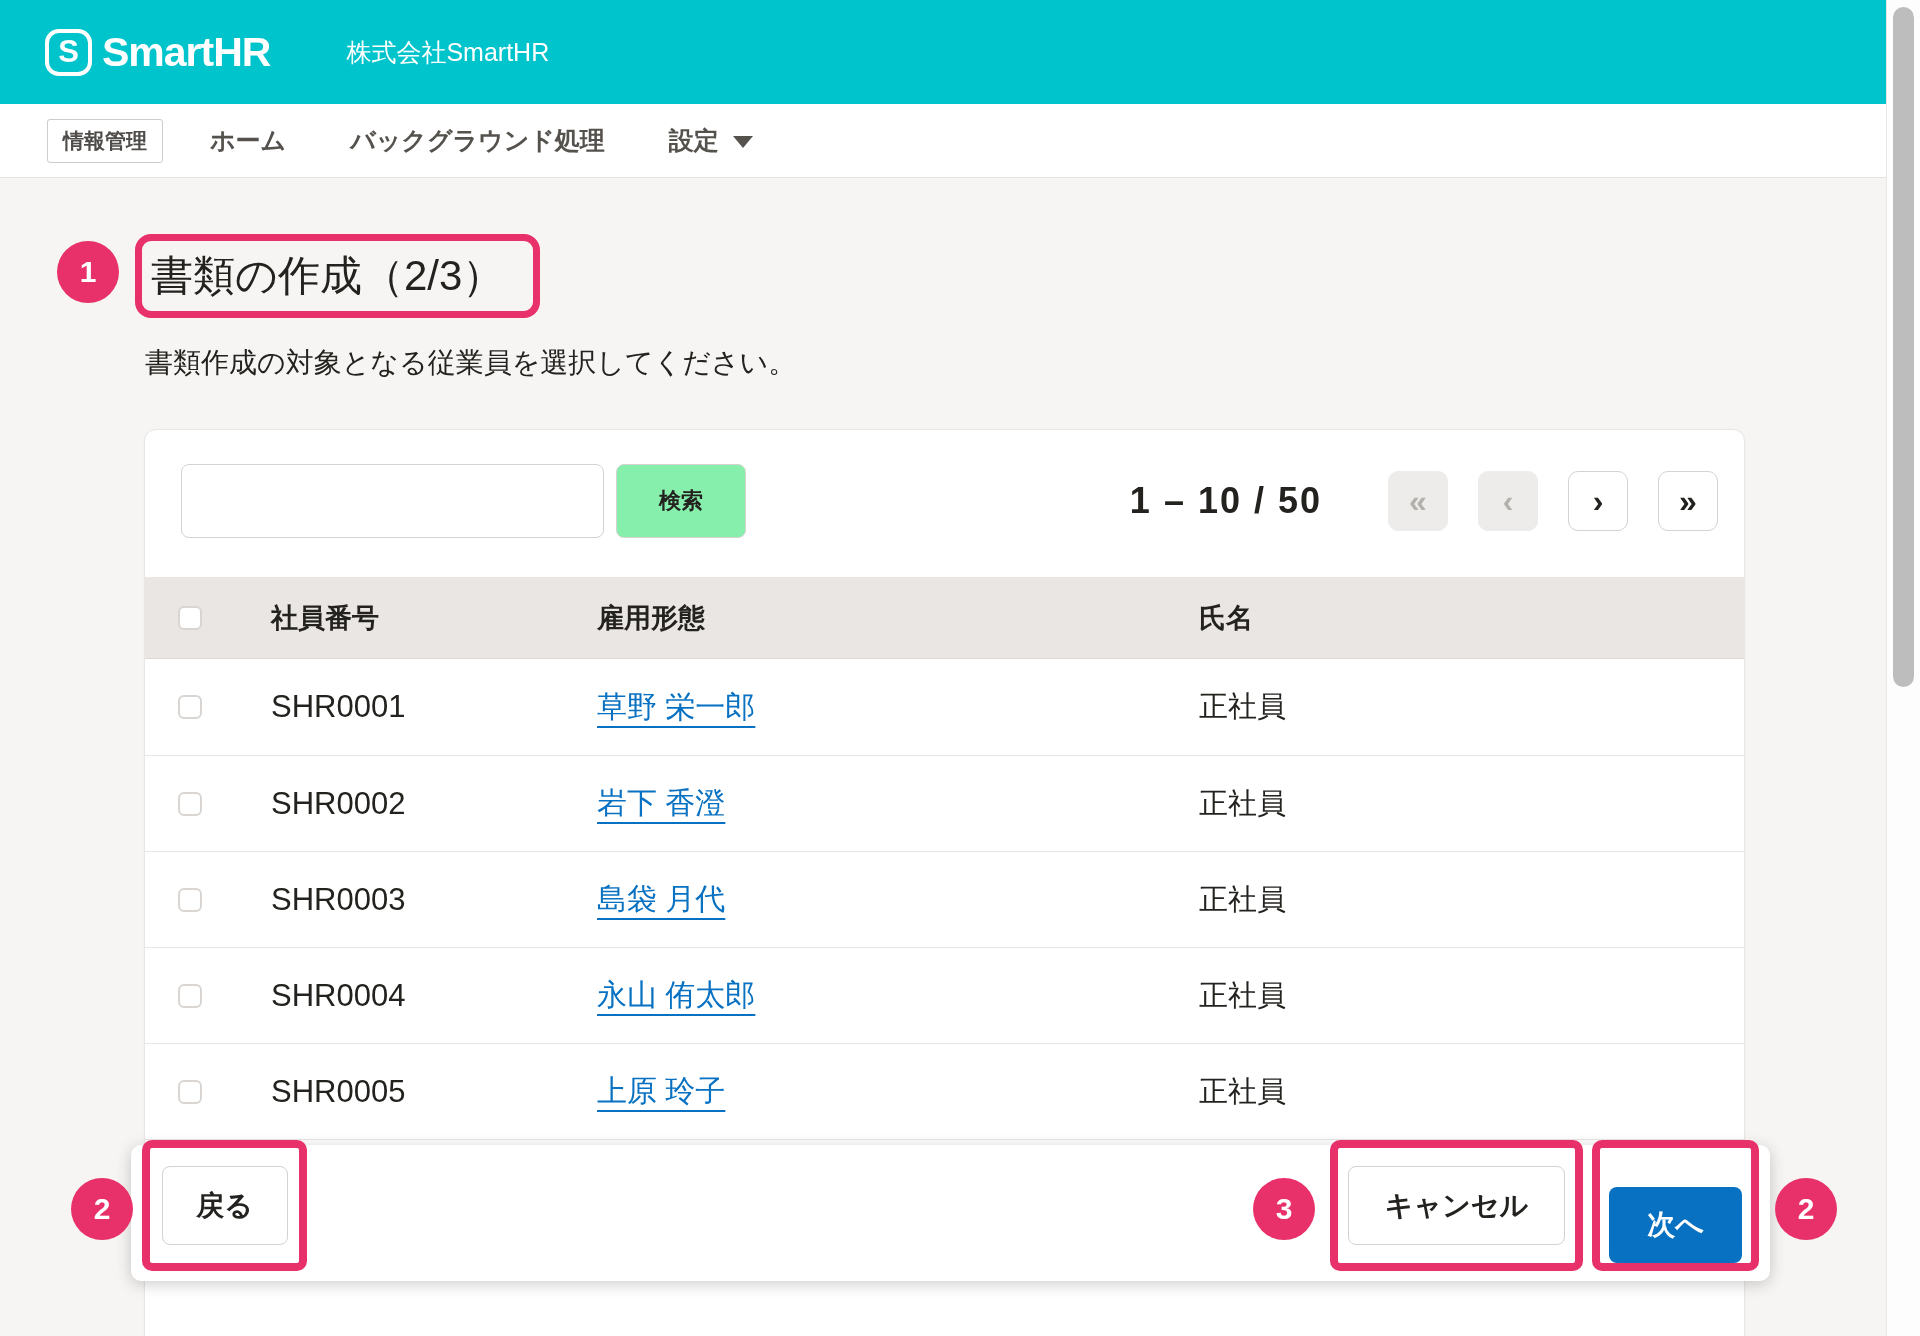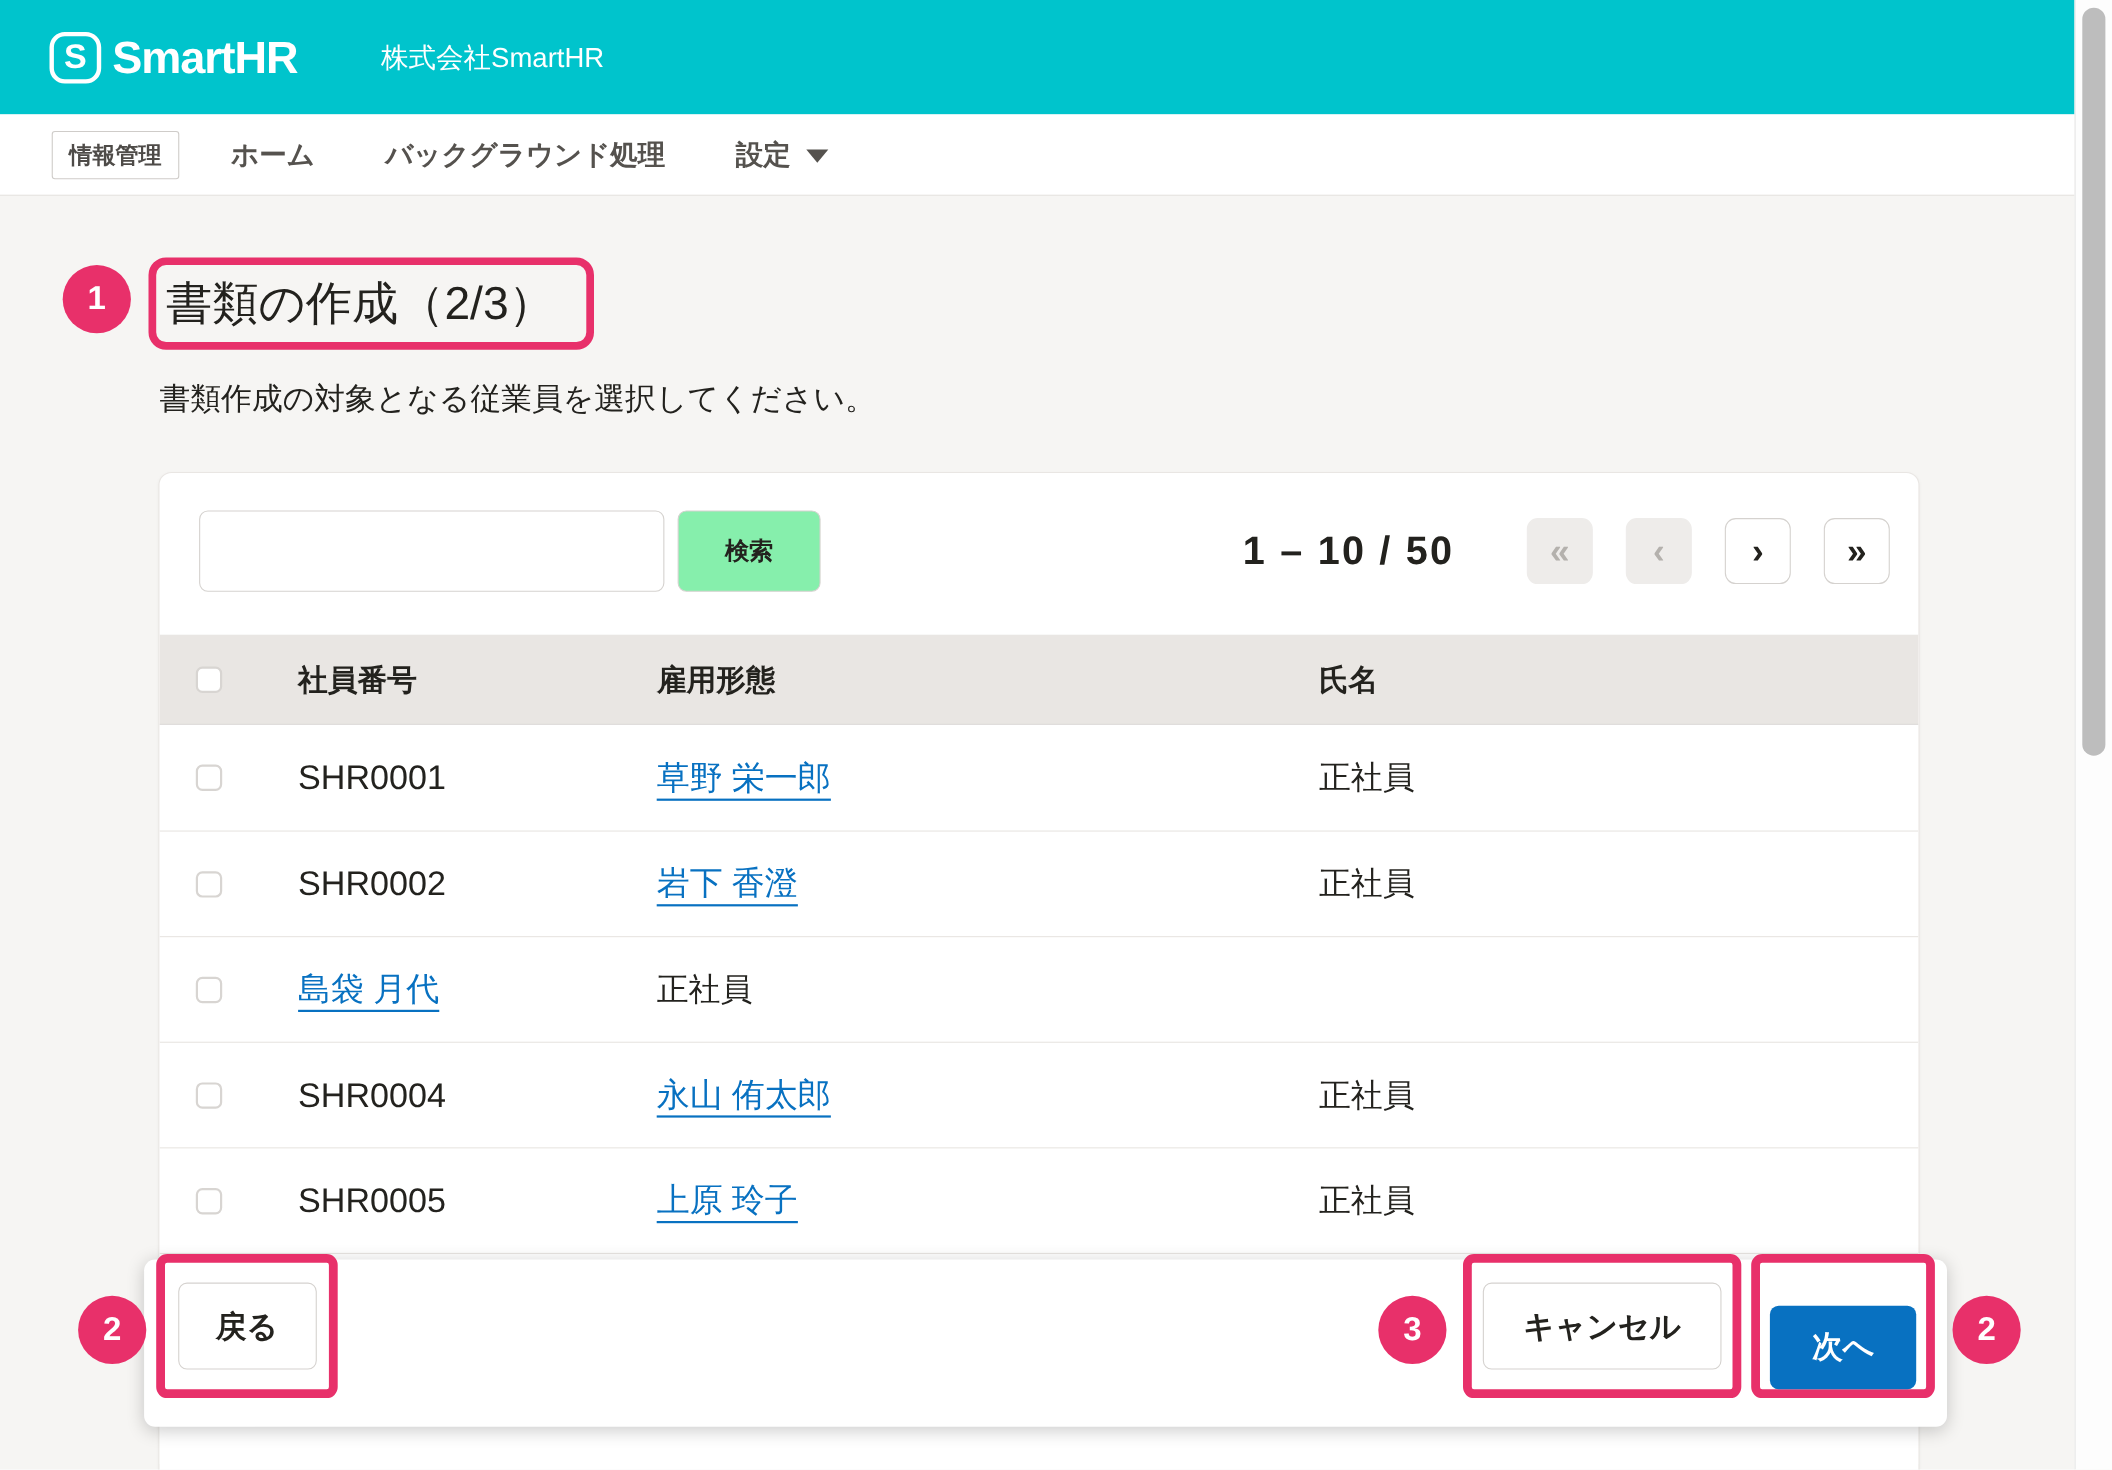--- a/index.html
+++ b/index.html
@@ -110,21 +110,21 @@
   }
   .cell-id { font-size:31px; color:#23221e; }
   .cell-name a, .name-link {
     font-size:30px; color:#0871c1; text-decoration:underline;
     text-underline-offset:9px; text-decoration-thickness:2px; cursor:pointer;
   }
   .cell-type { font-size:29px; color:#23221e; }
 
   
   .float-footer {
-    position:absolute; left:131px; top:1145px; width:1639px; height:152px;
+    position:absolute; left:131px; top:1145px; width:1639px; height:136px;
     background:#fff; border-radius:10px;
     box-shadow:0 3px 16px rgba(0,0,0,0.20);
     z-index:20;
   }
   .annot-box {
     position:absolute; border:8px solid #e8306a; border-radius:10px;
     display:flex; align-items:center; justify-content:center; z-index:25;
     background:#fff;
   }
   .box-back   { left:11px;  top:-5px; width:165px; height:131px; }
@@ -218,20 +218,21 @@
             <div class="checkbox"></div>
           </div>
         <div class="cell-id">SHR0002</div>
         <div class="cell-name"><a class="name-link">岩下 香澄</a></div>
         <div class="cell-type">正社員</div>
       </div>
       <div class="t-row t-body-row">
         <div class="cell-check">
             <div class="checkbox"></div>
           </div>
+        <div class="cell-id">SHR0003</div>
         <div class="cell-name"><a class="name-link">島袋 月代</a></div>
         <div class="cell-type">正社員</div>
       </div>
       <div class="t-row t-body-row">
         <div class="cell-check">
             <div class="checkbox"></div>
           </div>
         <div class="cell-id">SHR0004</div>
         <div class="cell-name"><a class="name-link">永山 侑太郎</a></div>
         <div class="cell-type">正社員</div>

